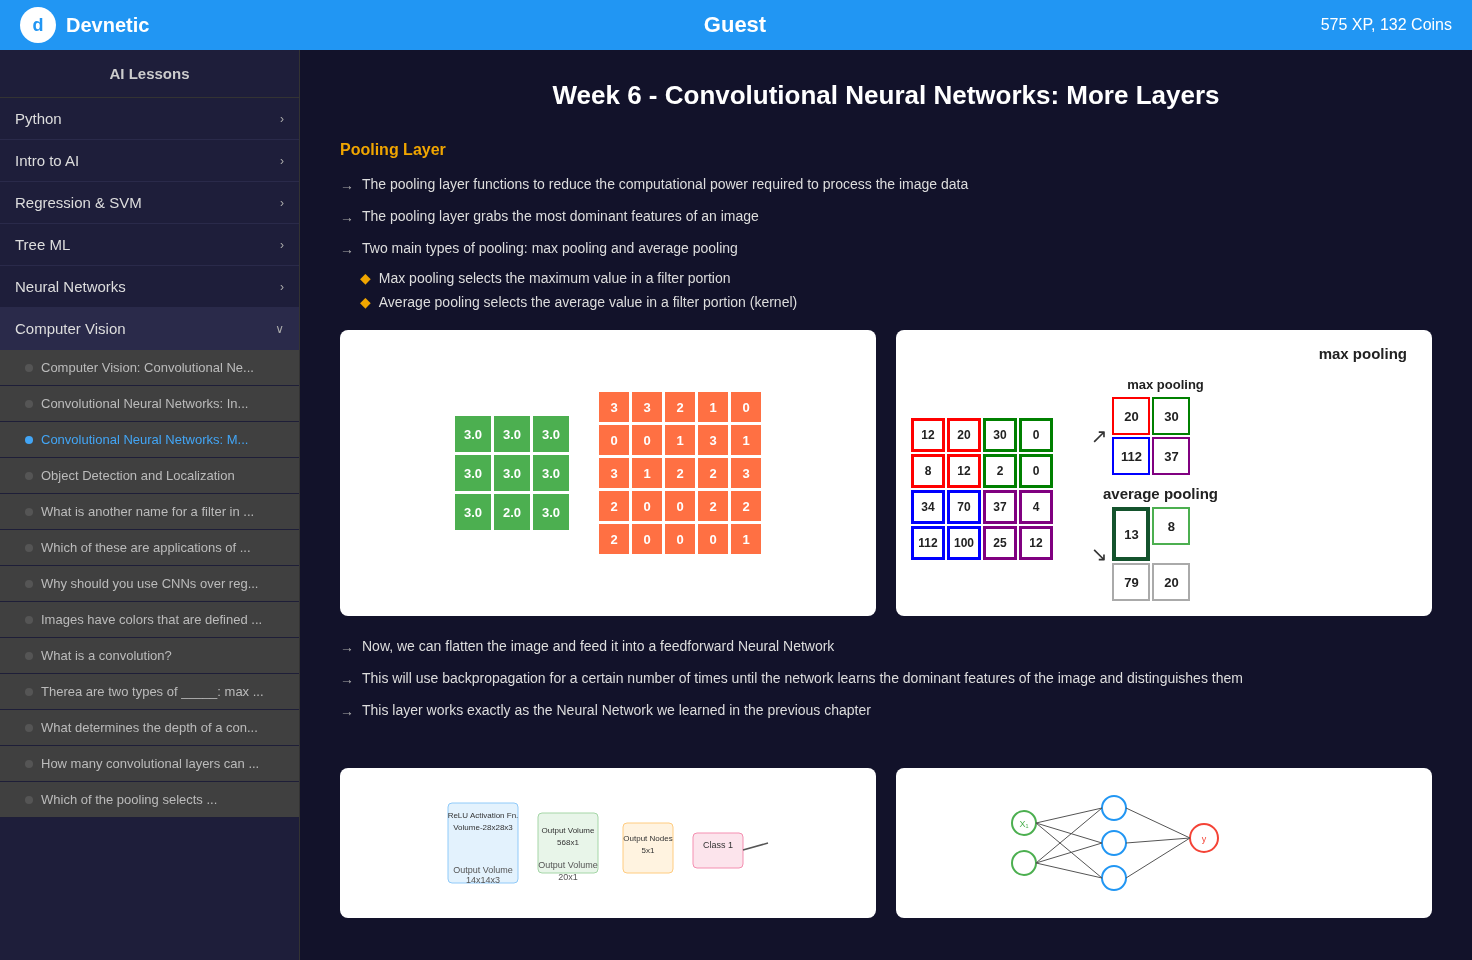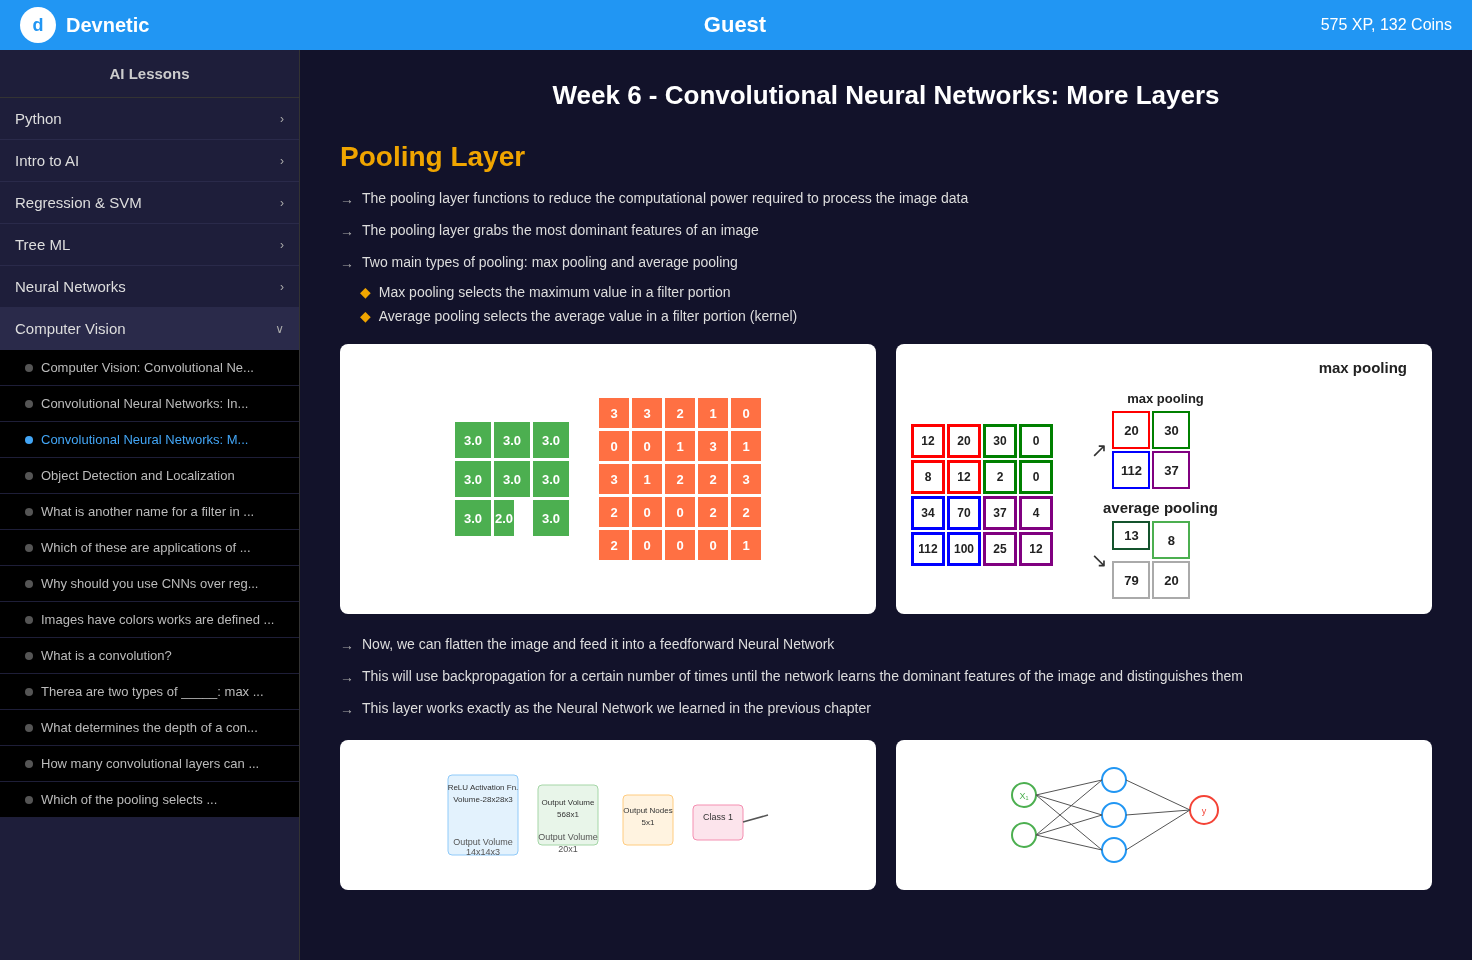--- a/index.html
+++ b/index.html
@@ -74,21 +74,21 @@
       justify-content: space-between;
       padding: 12px 15px;
       font-size: 15px;
       color: #ddd;
       cursor: pointer;
       border-bottom: 1px solid #2a2a4a;
     }
     .sidebar-category.active { background: #2a2a4a; }
     .chevron { font-size: 12px; color: #aaa; }
 
-    .sidebar-subitems { background: #000000; }
+    .sidebar-subitems { background: #404040; }
     .sidebar-subitem {
       display: flex;
       align-items: center;
       padding: 10px 15px 10px 25px;
       font-size: 13px;
       color: #bbb;
       cursor: pointer;
       border-bottom: 1px solid #1e1e38;
       gap: 8px;
     }
@@ -111,21 +111,21 @@
     }
     .page-title {
       font-size: 26px;
       font-weight: bold;
       color: #fff;
       text-align: center;
       margin-bottom: 30px;
     }
 
     .section-title {
-      font-size: 28px;
+      font-size: 16px;
       font-weight: bold;
       color: #f0a500;
       margin-bottom: 15px;
     }
 
     .bullet-item {
       display: flex;
       align-items: flex-start;
       gap: 8px;
       margin-bottom: 10px;
@@ -179,20 +179,21 @@
     }
     .bottom-diagram-box {
       background: #fff;
       border-radius: 8px;
       padding: 15px;
       flex: 1;
       min-height: 100px;
       display: flex;
       align-items: center;
       justify-content: center;
+      margin-top: 26px;
     }
 
     
     .sidebar::-webkit-scrollbar { width: 6px; }
     .sidebar::-webkit-scrollbar-track { background: #1e1e3a; }
     .sidebar::-webkit-scrollbar-thumb { background: #444; border-radius: 3px; }
     .content::-webkit-scrollbar { width: 6px; }
     .content::-webkit-scrollbar-track { background: #12122a; }
     .content::-webkit-scrollbar-thumb { background: #444; border-radius: 3px; }
   </style>
@@ -262,21 +263,21 @@
       <div class="sidebar-subitem">
         <div class="dot"></div>
         <span>Which of these are applications of ...</span>
       </div>
       <div class="sidebar-subitem">
         <div class="dot"></div>
         <span>Why should you use CNNs over reg...</span>
       </div>
       <div class="sidebar-subitem">
         <div class="dot"></div>
-        <span>Images have colors works are defined ...</span>
+        <span>Images have colors that are defined ...</span>
       </div>
       <div class="sidebar-subitem">
         <div class="dot"></div>
         <span>What is a convolution?</span>
       </div>
       <div class="sidebar-subitem">
         <div class="dot"></div>
         <span>Therea are two types of _____: max ...</span>
       </div>
       <div class="sidebar-subitem">
@@ -327,21 +328,21 @@
 
           <div>
             <div style="display:grid; grid-template-columns:repeat(3,1fr); gap:3px;">
               <div style="width:36px;height:36px;background:#4caf50;color:#fff;display:flex;align-items:center;justify-content:center;font-weight:bold;font-size:13px;">3.0</div>
               <div style="width:36px;height:36px;background:#4caf50;color:#fff;display:flex;align-items:center;justify-content:center;font-weight:bold;font-size:13px;">3.0</div>
               <div style="width:36px;height:36px;background:#4caf50;color:#fff;display:flex;align-items:center;justify-content:center;font-weight:bold;font-size:13px;">3.0</div>
               <div style="width:36px;height:36px;background:#4caf50;color:#fff;display:flex;align-items:center;justify-content:center;font-weight:bold;font-size:13px;">3.0</div>
               <div style="width:36px;height:36px;background:#4caf50;color:#fff;display:flex;align-items:center;justify-content:center;font-weight:bold;font-size:13px;">3.0</div>
               <div style="width:36px;height:36px;background:#4caf50;color:#fff;display:flex;align-items:center;justify-content:center;font-weight:bold;font-size:13px;">3.0</div>
               <div style="width:36px;height:36px;background:#4caf50;color:#fff;display:flex;align-items:center;justify-content:center;font-weight:bold;font-size:13px;">3.0</div>
-              <div style="width:20px;height:36px;background:#4caf50;color:#fff;display:flex;align-items:center;justify-content:center;font-weight:bold;font-size:13px;">2.0</div>
+              <div style="width:36px;height:36px;background:#4caf50;color:#fff;display:flex;align-items:center;justify-content:center;font-weight:bold;font-size:13px;">2.0</div>
               <div style="width:36px;height:36px;background:#4caf50;color:#fff;display:flex;align-items:center;justify-content:center;font-weight:bold;font-size:13px;">3.0</div>
             </div>
           </div>
 
           <div>
             <div style="display:grid; grid-template-columns:repeat(5,1fr); gap:3px;">
               <div style="width:30px;height:30px;background:#ff7043;color:#fff;display:flex;align-items:center;justify-content:center;font-weight:bold;font-size:13px;">3</div>
               <div style="width:30px;height:30px;background:#ff7043;color:#fff;display:flex;align-items:center;justify-content:center;font-weight:bold;font-size:13px;">3</div>
               <div style="width:30px;height:30px;background:#ff7043;color:#fff;display:flex;align-items:center;justify-content:center;font-weight:bold;font-size:13px;">2</div>
               <div style="width:30px;height:30px;background:#ff7043;color:#fff;display:flex;align-items:center;justify-content:center;font-weight:bold;font-size:13px;">1</div>
@@ -411,21 +412,21 @@
                     <div style="width:38px;height:38px;border:2px solid purple;display:flex;align-items:center;justify-content:center;font-size:13px;font-weight:bold;color:#222;">37</div>
                   </div>
                 </div>
               </div>
 
               <div style="display:flex; align-items:center; gap:5px; flex-direction:column;">
                 <div style="font-size:15px; font-weight:bold; color:#222; margin-left:40px;">average pooling</div>
                 <div style="display:flex; align-items:center; gap:5px;">
                   <div style="font-size:20px; color:#333;">↘</div>
                   <div style="display:grid; grid-template-columns:repeat(2,1fr); gap:2px;">
-                    <div style="width:38px;height:29px;border:2px solid #14532d;display:flex;align-items:center;justify-content:center;font-size:13px;font-weight:bold;color:#222;">13</div>
+                    <div style="width:38px;height:54px;border:4px solid #14532d;display:flex;align-items:center;justify-content:center;font-size:13px;font-weight:bold;color:#222;">13</div>
                     <div style="width:38px;height:38px;border:2px solid #4caf50;display:flex;align-items:center;justify-content:center;font-size:13px;font-weight:bold;color:#222;">8</div>
                     <div style="width:38px;height:38px;border:2px solid #aaa;display:flex;align-items:center;justify-content:center;font-size:13px;font-weight:bold;color:#222;">79</div>
                     <div style="width:38px;height:38px;border:2px solid #aaa;display:flex;align-items:center;justify-content:center;font-size:13px;font-weight:bold;color:#222;">20</div>
                   </div>
                 </div>
               </div>
             </div>
           </div>
         </div>
       </div>

